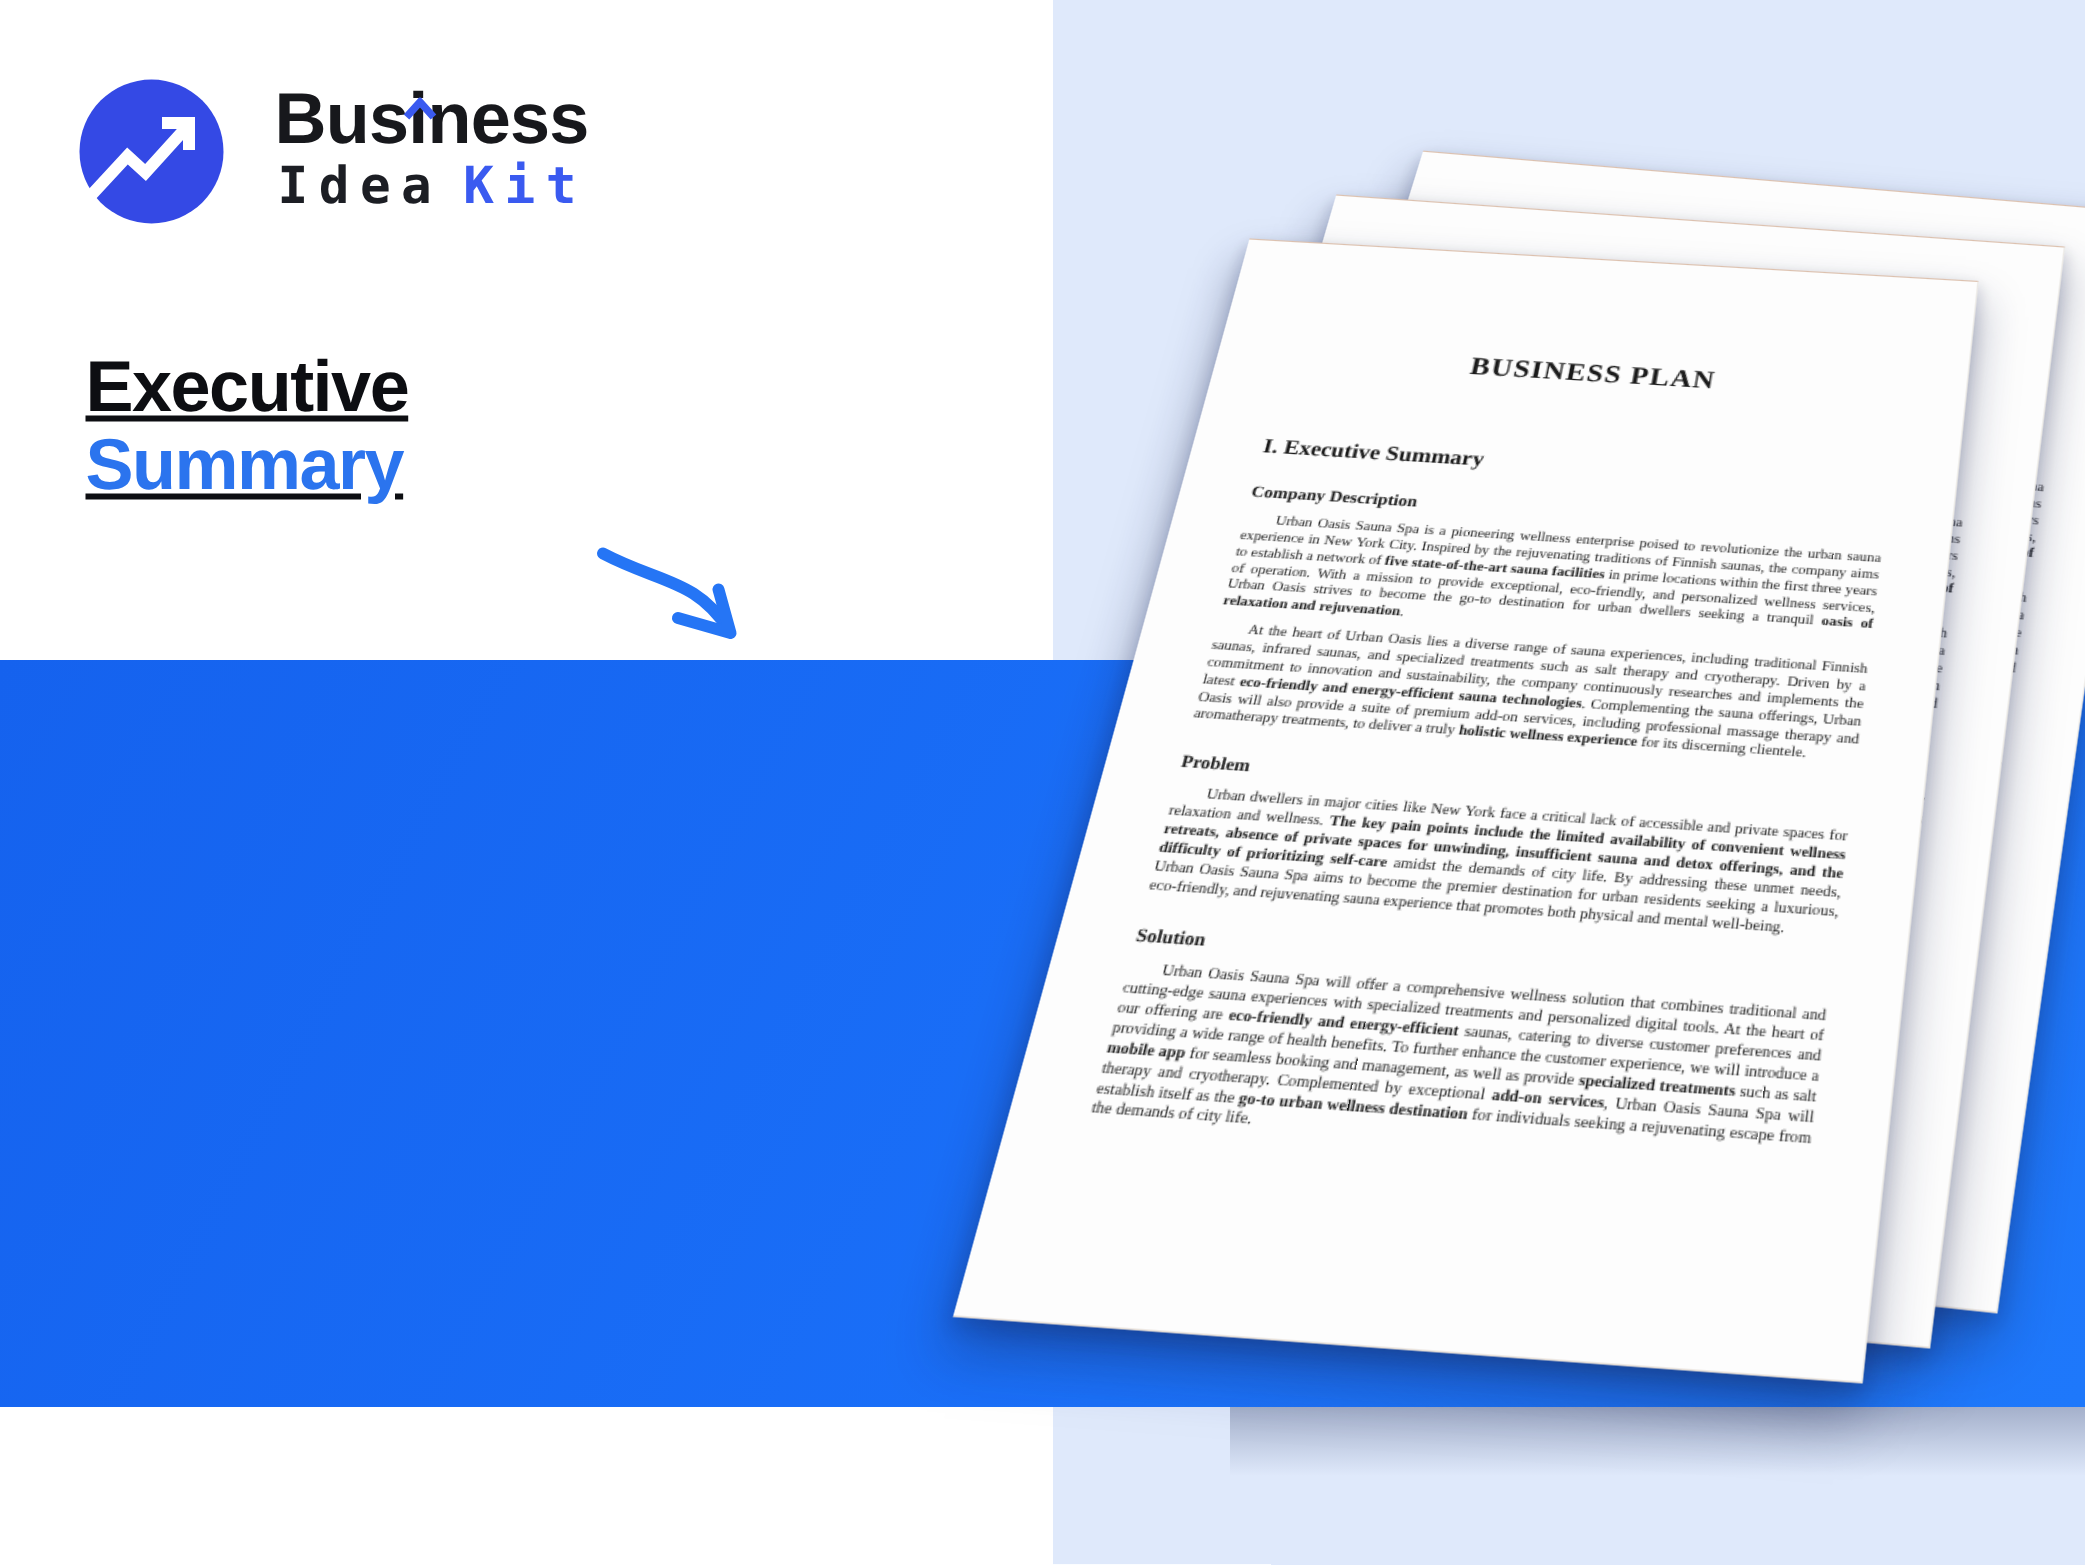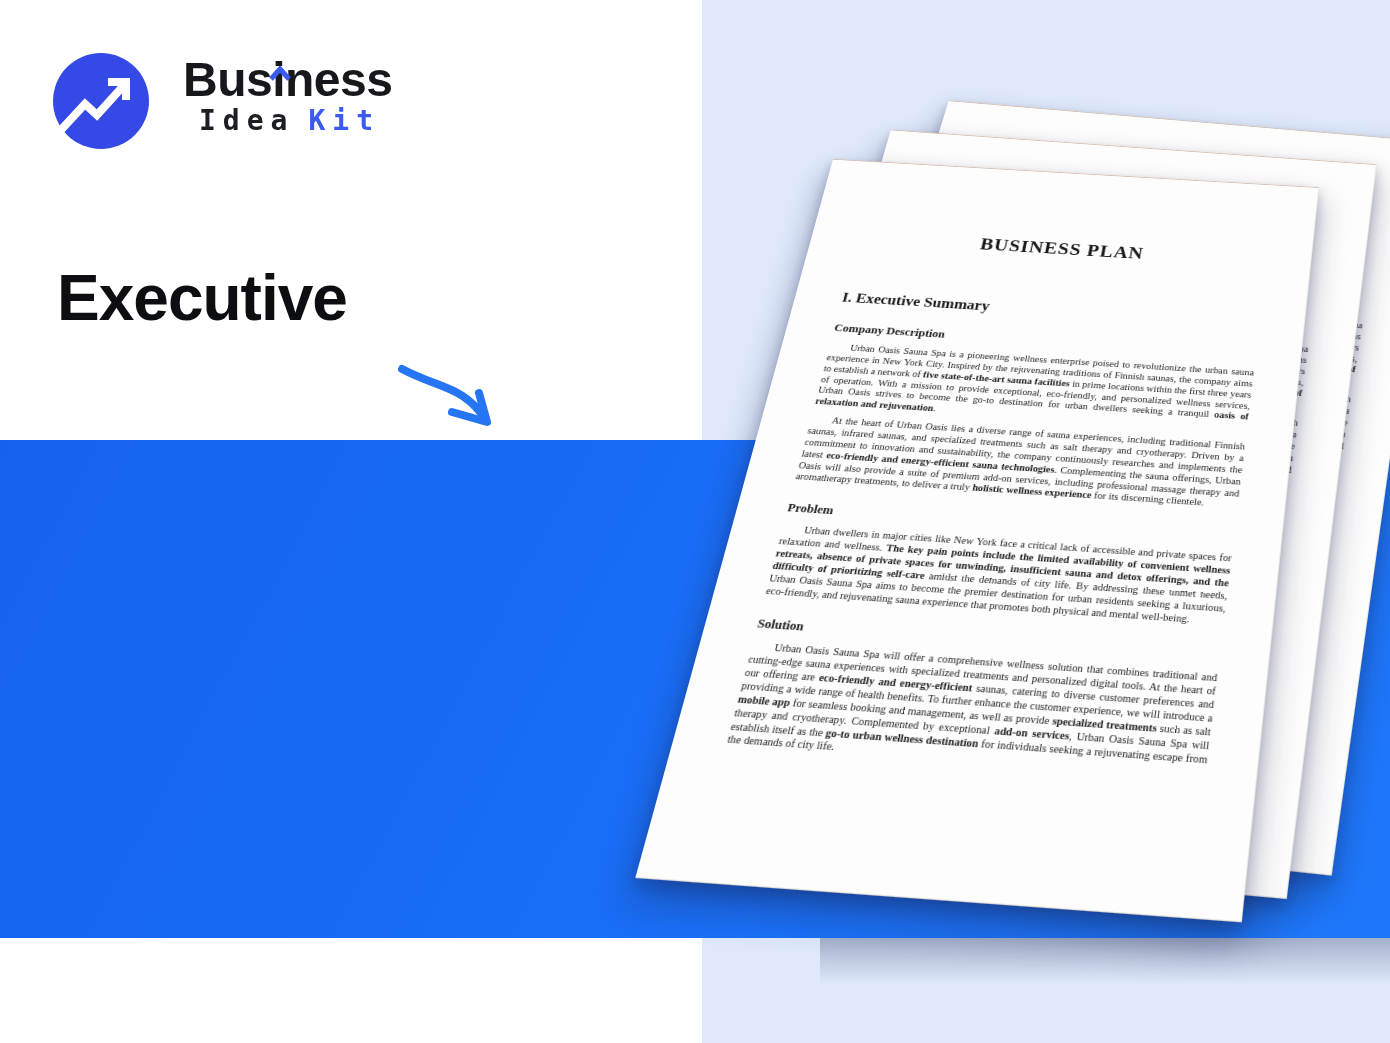--- a/index.html
+++ b/index.html
@@ -14,27 +14,27 @@
                background:linear-gradient(180deg,rgba(28,44,92,.30),rgba(28,44,92,0));}
 
   
   .logo-mark{position:absolute;left:53px;top:53px;width:96px;height:96px;border-radius:50%;
              background:#3449e5;}
   .logo-mark svg{position:absolute;left:0;top:0;}
   .brand-top{position:absolute;left:183px;top:56px;font-size:48px;font-weight:800;
              letter-spacing:-0.5px;color:#17181c;line-height:1;}
   .iwrap{position:relative;display:inline-block;}
   .caret-icon{position:absolute;left:-4px;top:-15px;}
-  .brand-bottom{position:absolute;left:199px;top:104px;font-family:"DejaVu Sans Mono",monospace;
-                font-weight:bold;font-size:28px;letter-spacing:7px;color:#1c1e24;line-height:1.2;}
+  .brand-bottom{position:absolute;left:185px;top:104px;font-family:"DejaVu Sans Mono",monospace;
+                font-weight:bold;font-size:34px;letter-spacing:7px;color:#1c1e24;line-height:1.2;}
   .brand-bottom .kit{color:#3a5af0;margin-left:14px;}
 
   
-  .headline{position:absolute;left:57px;top:264px;font-weight:800;font-size:64px;
-            line-height:1.08;letter-spacing:-1px;color:#0d0e12;}
+  .headline{position:absolute;left:57px;top:233px;font-weight:800;font-size:48px;
+            line-height:1.08;letter-spacing:-1px;color:#0d0e12;text-decoration:underline;}
   .headline .line2{color:#2b74ee;}
   .curved-arrow{position:absolute;left:396px;top:360px;}
 
   
   .infobox-text{position:absolute;left:57px;top:478px;width:612px;color:#ffffff;
                 font-weight:700;font-size:30.5px;line-height:1.47;}
   .infobox-text p{margin:0;}
   .infobox-text p + p{margin-top:44px;}
 
   
@@ -72,20 +72,21 @@
       </svg>
     </span>
   </div>
   <div class="brand-top"><span>Bus</span><span class="iwrap"><span>i</span><span class="caret-icon"><svg width="24" height="15" viewBox="0 0 24 15">
             <path d="M3,13 L12,3 L21,13" fill="none" stroke="#3a5af0" stroke-width="5"></path>
           </svg></span></span><span>ness</span></div>
   <div class="brand-bottom"><span>Idea</span><span class="kit">Kit</span></div>
 
   <div class="headline">
     <div>Executive</div>
+    <div class="line2">Summary</div>
   </div>
   <span class="curved-arrow">
     <svg width="106" height="76" viewBox="0 0 106 76">
       <path d="M6,9 C44,29 68,26 90,60" fill="none" stroke="#2575f5" stroke-width="8" stroke-linecap="round"></path>
       <polyline points="83,33 91,62 56,52" fill="none" stroke="#2575f5" stroke-width="8" stroke-linecap="round" stroke-linejoin="round"></polyline>
     </svg>
   </span>
 
 
   <div class="page page-3">

